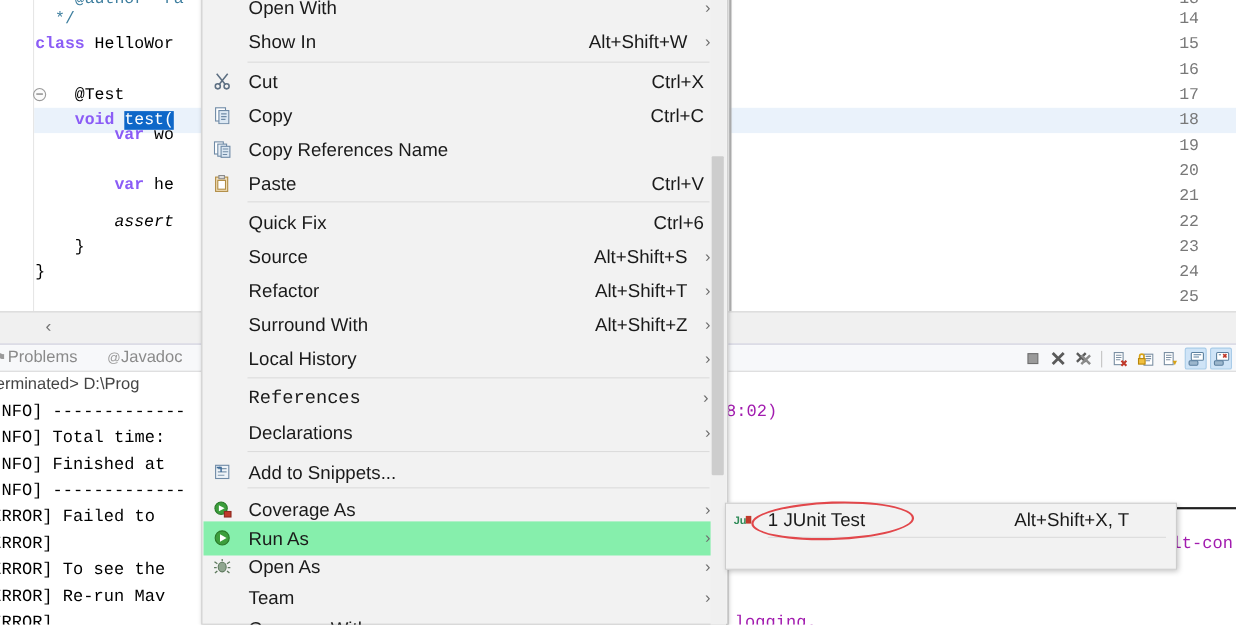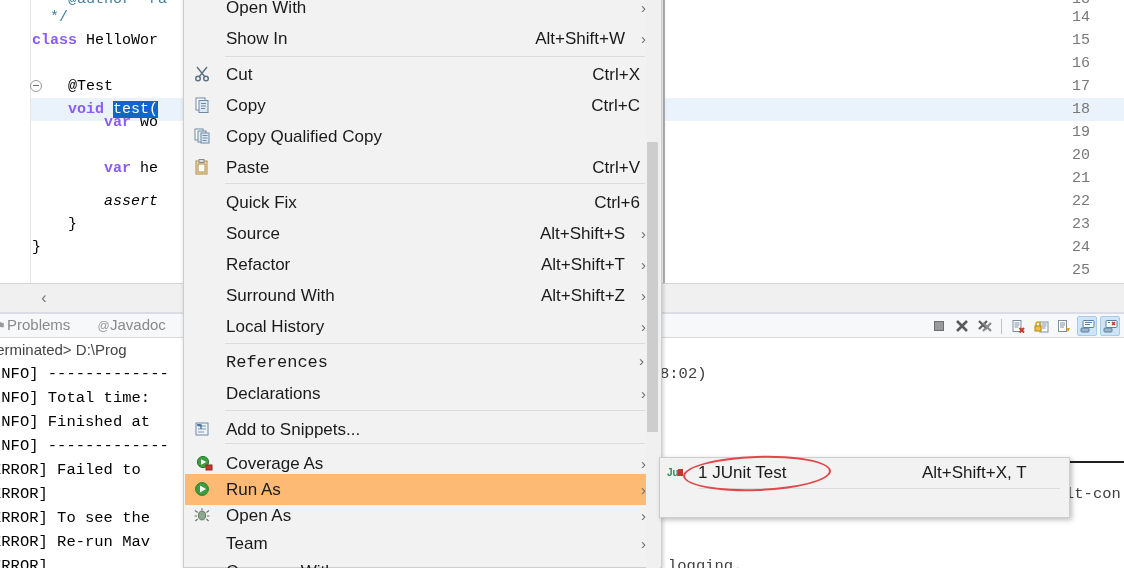--- a/index.html
+++ b/index.html
@@ -118,21 +118,21 @@
     color: #000000;
   }
   .cline.term { color: #444444; font-family: "Liberation Sans", sans-serif; font-size: 15px; }
   #console-rightcol {
     position: absolute; left: 660px; top: 24px; width: 464px; height: 230px;
     overflow: hidden;
   }
   .crline {
     position: absolute;
     font-family: "Liberation Mono", monospace;
-    font-size: 15.5px; line-height: 24px; white-space: pre; color: #404040;
+    font-size: 15.5px; line-height: 24px; white-space: pre; color: #a21caf;
   }
   #console-leftborder {
     position: absolute; left: 660px; top: 147px; width: 2px; height: 107px;
     background: #202020;
   }
   #console-topborder {
     position: absolute; left: 660px; top: 147px; width: 464px; height: 2px;
     background: #202020;
   }
 
@@ -140,21 +140,21 @@
   #ctxmenu {
     position: absolute; left: 183px; top: -10px; width: 479px; height: 578px;
     background: #f2f2f2;
     border: 1px solid #cdcdcd;
     box-shadow: 1px 1px 4px rgba(0,0,0,0.22);
   }
   .mitem {
     position: absolute; left: 1px; width: 477px; height: 31px;
     display: flex; align-items: center;
   }
-  .mitem.sel { background: #fdba74; padding-left: 28px; }
+  .mitem.sel { background: #86efac; padding-left: 28px; }
   .mi-icon {
     position: absolute; left: 9px; top: 50%; transform: translateY(-50%);
     width: 20px; height: 18px;
   }
   .mi-label {
     position: absolute; left: 41px;
     font-size: 17px; color: #1a1a1a; white-space: nowrap;
   }
   .mi-accel {
     position: absolute; right: 37px;
@@ -381,21 +381,21 @@
           <span class="mi-label">Copy</span>
           <span class="mi-accel noarrow">Ctrl+C</span>
         </div>
         <div class="mitem" style="top: 130px;">
           <span class="mi-icon"><svg width="18" height="16" viewBox="0 0 18 16">
               <rect x="1" y="1" width="8" height="11" fill="#fff" stroke="#6f8aa6"></rect>
               <rect x="4" y="3" width="8" height="11" fill="#e6eef6" stroke="#6f8aa6"></rect>
               <rect x="7" y="5" width="8" height="10" fill="#dce8f3" stroke="#6f8aa6"></rect>
               <path d="M8.5 7.5h5M8.5 10h5M8.5 12.5h4" stroke="#6f8aa6"></path>
             </svg></span>
-          <span class="mi-label">Copy Qualified Copy</span>
+          <span class="mi-label">Copy References Name</span>
         </div>
         <div class="mitem" style="top: 161px;">
           <span class="mi-icon"><svg width="18" height="16" viewBox="0 0 18 16">
               <rect x="2" y="2" width="11" height="13" fill="#f3dfb8" stroke="#b08c44"></rect>
               <rect x="5" y="0.5" width="5" height="3" fill="#ddd" stroke="#8a8a8a"></rect>
               <rect x="4" y="5" width="7" height="8" fill="#fff" stroke="#b08c44"></rect>
             </svg></span>
           <span class="mi-label">Paste</span>
           <span class="mi-accel noarrow">Ctrl+V</span>
         </div>
@@ -432,21 +432,21 @@
         </div>
         <div class="mitem" style="top: 423px;">
           <span class="mi-icon"><svg width="18" height="16" viewBox="0 0 18 16">
               <rect x="2" y="2" width="12" height="12" fill="#eef3f8" stroke="#6f8aa6"></rect>
               <path d="M4 5h8M4 8h8M4 11h6" stroke="#7f98ad"></path>
               <path d="M3 4 L7 4 L7 8" stroke="#3f6b99" stroke-width="1.3" fill="none"></path>
               <path d="M6.2 3 L3 4 L6.2 5" fill="#3f6b99"></path>
             </svg></span>
           <span class="mi-label">Add to Snippets...</span>
         </div>
-        <div class="mitem" style="top: 457px; text-align: right;">
+        <div class="mitem" style="top: 457px;">
           <span class="mi-icon"><svg width="18" height="16" viewBox="0 0 18 16">
               <circle cx="7" cy="7" r="5.6" fill="#3c9e3c" stroke="#2a7a2a"></circle>
               <path d="M5 4.3 L10.2 7 L5 9.7 z" fill="#ffffff"></path>
               <rect x="10" y="10" width="6" height="5" fill="#c0392b" stroke="#8e2a20"></rect>
             </svg></span>
           <span class="mi-label">Coverage As</span>
           <span class="mi-arrow">›</span>
         </div>
         <div class="mitem sel" style="top: 483px;">
           <span class="mi-icon"><svg width="18" height="16" viewBox="0 0 18 16">

